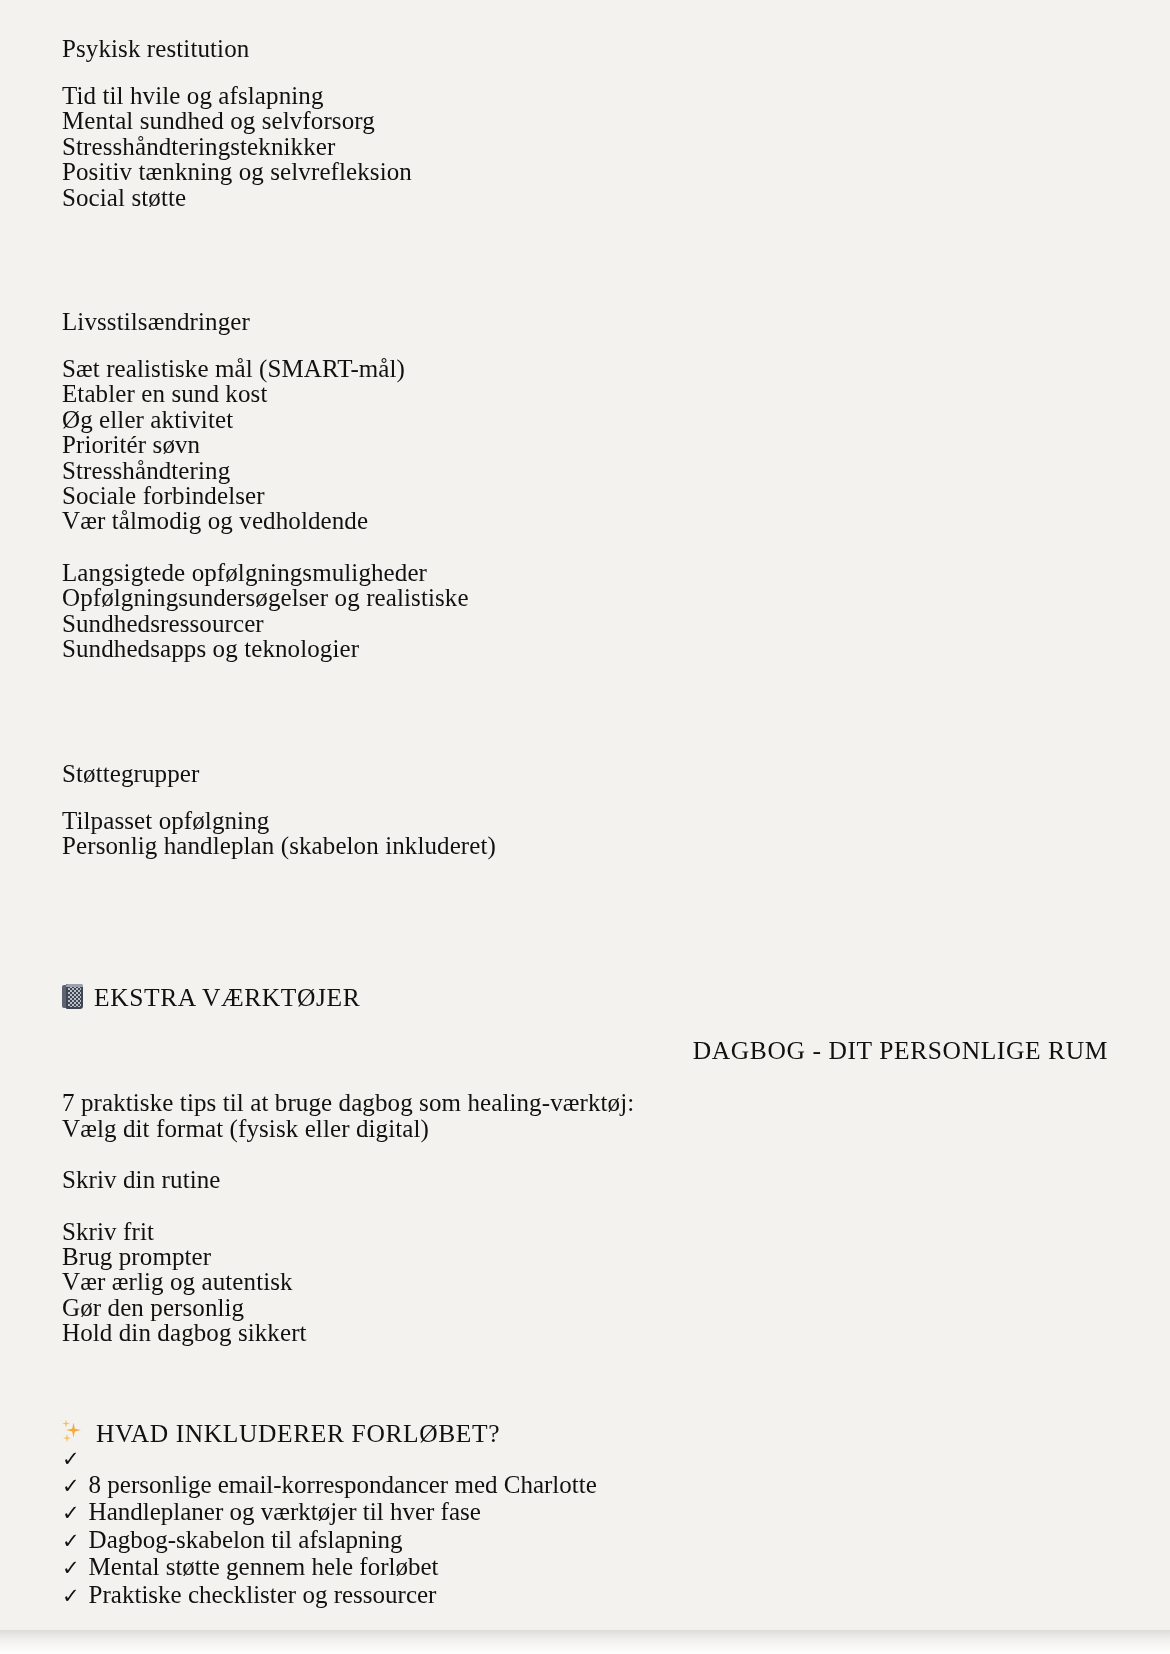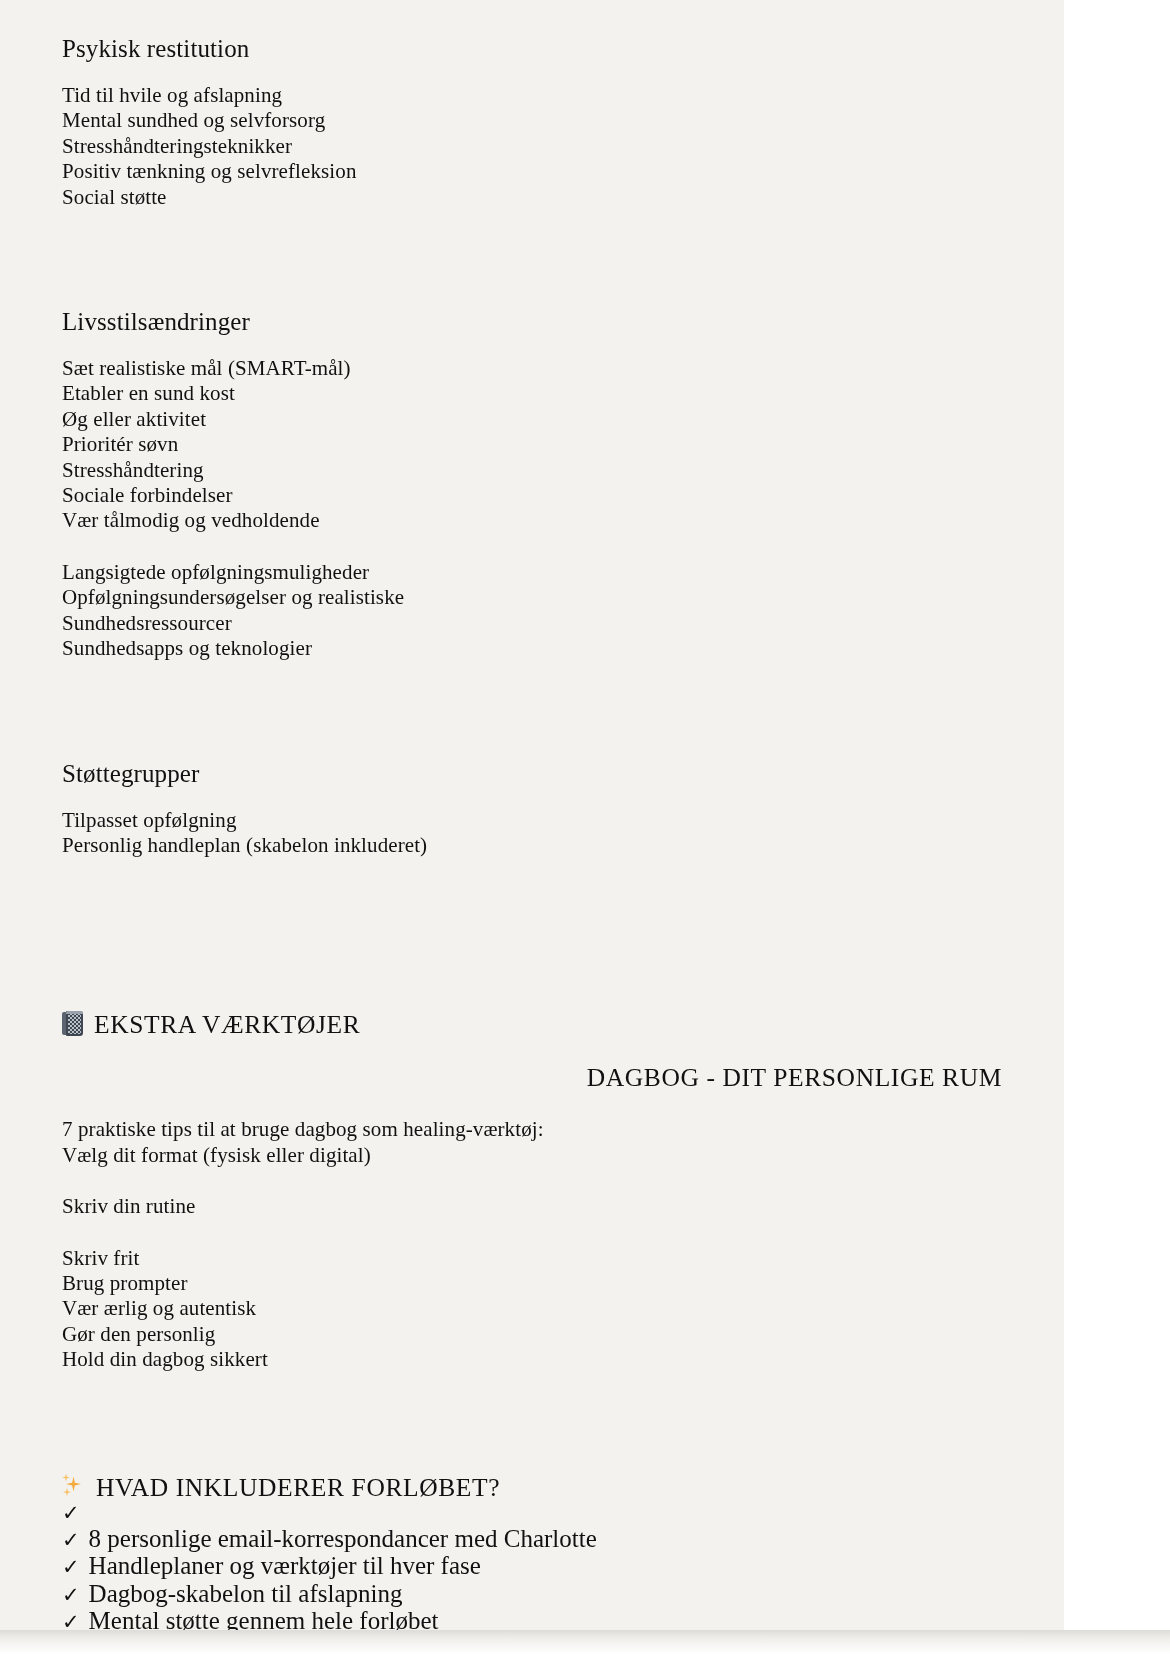--- a/index.html
+++ b/index.html
@@ -8,42 +8,42 @@
     background: #ffffff;
   }
   body {
     width: 1170px;
     height: 1654px;
     font-family: "Liberation Serif", "DejaVu Serif", serif;
   }
 
   #page {
     position: relative;
-    width: 1064px;
+    width: 1170px;
     height: 1630px;
     background: #f4f2ee;
     box-sizing: border-box;
     padding: 36px 62px 0 62px;
     overflow: hidden;
   }
 
   #page-shadow {
     position: absolute;
     left: 0;
     top: 1630px;
     width: 1170px;
     height: 24px;
     background: linear-gradient(to bottom, #dedcd8 0%, #efeeea 35%, #ffffff 100%);
   }
 
   .block { margin: 0; padding: 0; }
 
   .line {
     color: #111111;
-    font-size: 21px;
+    font-size: 25px;
     line-height: 25.4px;
     letter-spacing: 0.1px;
     white-space: pre;
   }
 
   .heading {
     color: #111111;
     font-size: 25px;
     line-height: 26px;
     letter-spacing: 0.1px;
@@ -61,21 +61,20 @@
 
   .icon-heading {
     display: flex;
     align-items: baseline;
     gap: 11px;
     color: #111111;
     font-size: 25.5px;
     line-height: 27px;
     letter-spacing: 0.6px;
     white-space: pre;
-    margin-top: 27px;
   }
 
   .check-line {
     display: flex;
     align-items: baseline;
     gap: 9px;
     color: #111111;
     font-size: 25px;
     line-height: 25.4px;
     white-space: pre;

